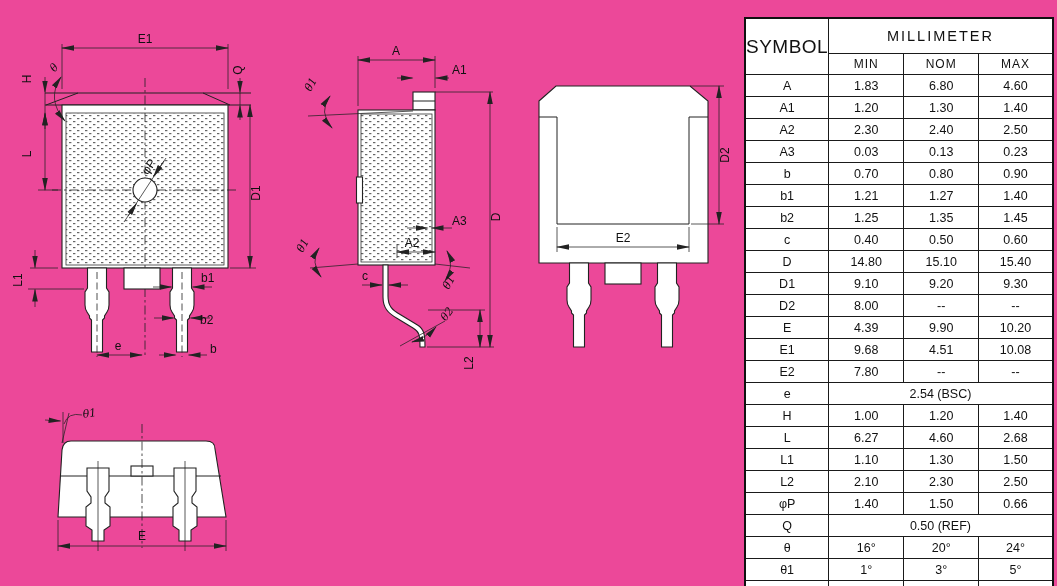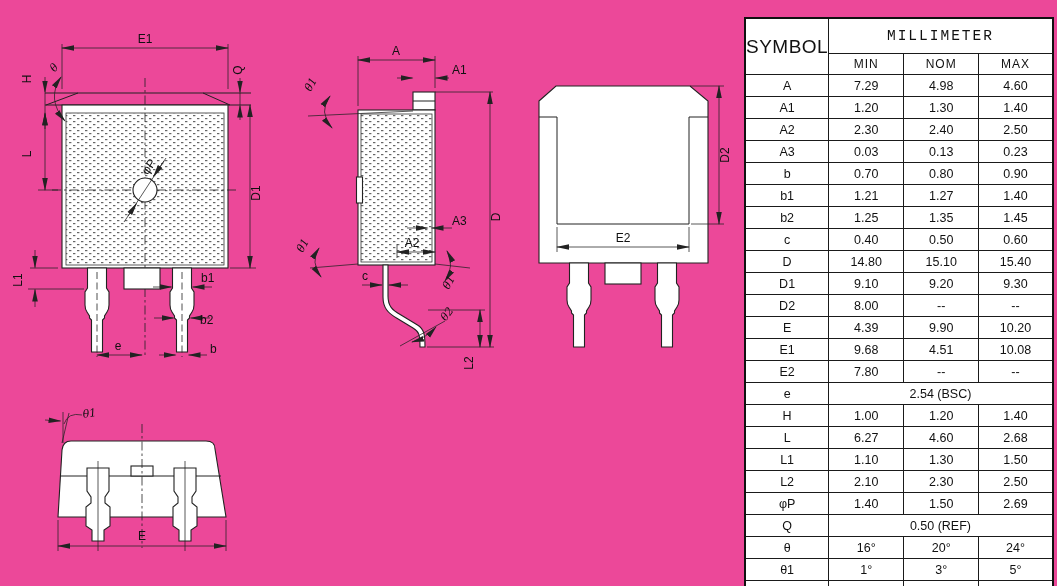--- a/index.html
+++ b/index.html
@@ -14,21 +14,21 @@
   .dsh{stroke-dasharray:7,3.5;stroke-width:0.8;}
   .wfill{fill:#fff;stroke:#222;stroke-width:1.1;}
   .t{font:12px "Liberation Sans",sans-serif;fill:#111;}
   .g{font:italic 11px "DejaVu Serif",serif;fill:#111;}
   
   .dimtable{position:absolute;left:744px;top:17px;border-collapse:collapse;table-layout:fixed;background:#fff;}
   .dimtable th,.dimtable td{border:1px solid #1a1a1a;text-align:center;vertical-align:middle;
     font-weight:normal;font-size:12.5px;padding:0;height:21px;white-space:nowrap;}
   .dimtable{border:2px solid #111;}
   .dimtable .hsym{font-size:19px;letter-spacing:0.5px;}
-  .dimtable .hmm{font-size:14.5px;letter-spacing:2px;height:34px;font-family:Liberation Mono, monospace;}
+  .dimtable .hmm{font-size:14.5px;letter-spacing:2px;height:34px;}
   .dimtable .hsub{font-size:12px;letter-spacing:1px;height:20px;}
 </style>
 </head>
 <body>
 
 <div class="stage">
 
 <svg class="sheet" width="740" height="586" viewBox="0 0 740 586">
   <defs>
     <marker id="ae" markerWidth="13" markerHeight="8" refX="12" refY="4" orient="auto" markerUnits="userSpaceOnUse">
@@ -234,22 +234,22 @@
     </tr>
     <tr>
       <th class="hsub">MIN</th>
       <th class="hsub">NOM</th>
       <th class="hsub">MAX</th>
     </tr>
   </thead>
   <tbody>
     <tr>
           <td>A</td>
-          <td>7.29</td>
-          <td>4.98</td>
+          <td>1.83</td>
+          <td>6.80</td>
           <td>4.60</td>
         </tr>
     <tr>
           <td>A1</td>
           <td>1.20</td>
           <td>1.30</td>
           <td>1.40</td>
         </tr>
     <tr>
           <td>A2</td>
@@ -348,21 +348,21 @@
     <tr>
           <td>L2</td>
           <td>2.10</td>
           <td>2.30</td>
           <td>2.50</td>
         </tr>
     <tr>
           <td>φP</td>
           <td>1.40</td>
           <td>1.50</td>
-          <td>2.69</td>
+          <td>0.66</td>
         </tr>
     <tr>
           <td>Q</td>
           <td colspan="3">0.50  (REF)</td>
         </tr>
     <tr>
           <td>θ</td>
           <td>16°</td>
           <td>20°</td>
           <td>24°</td>

